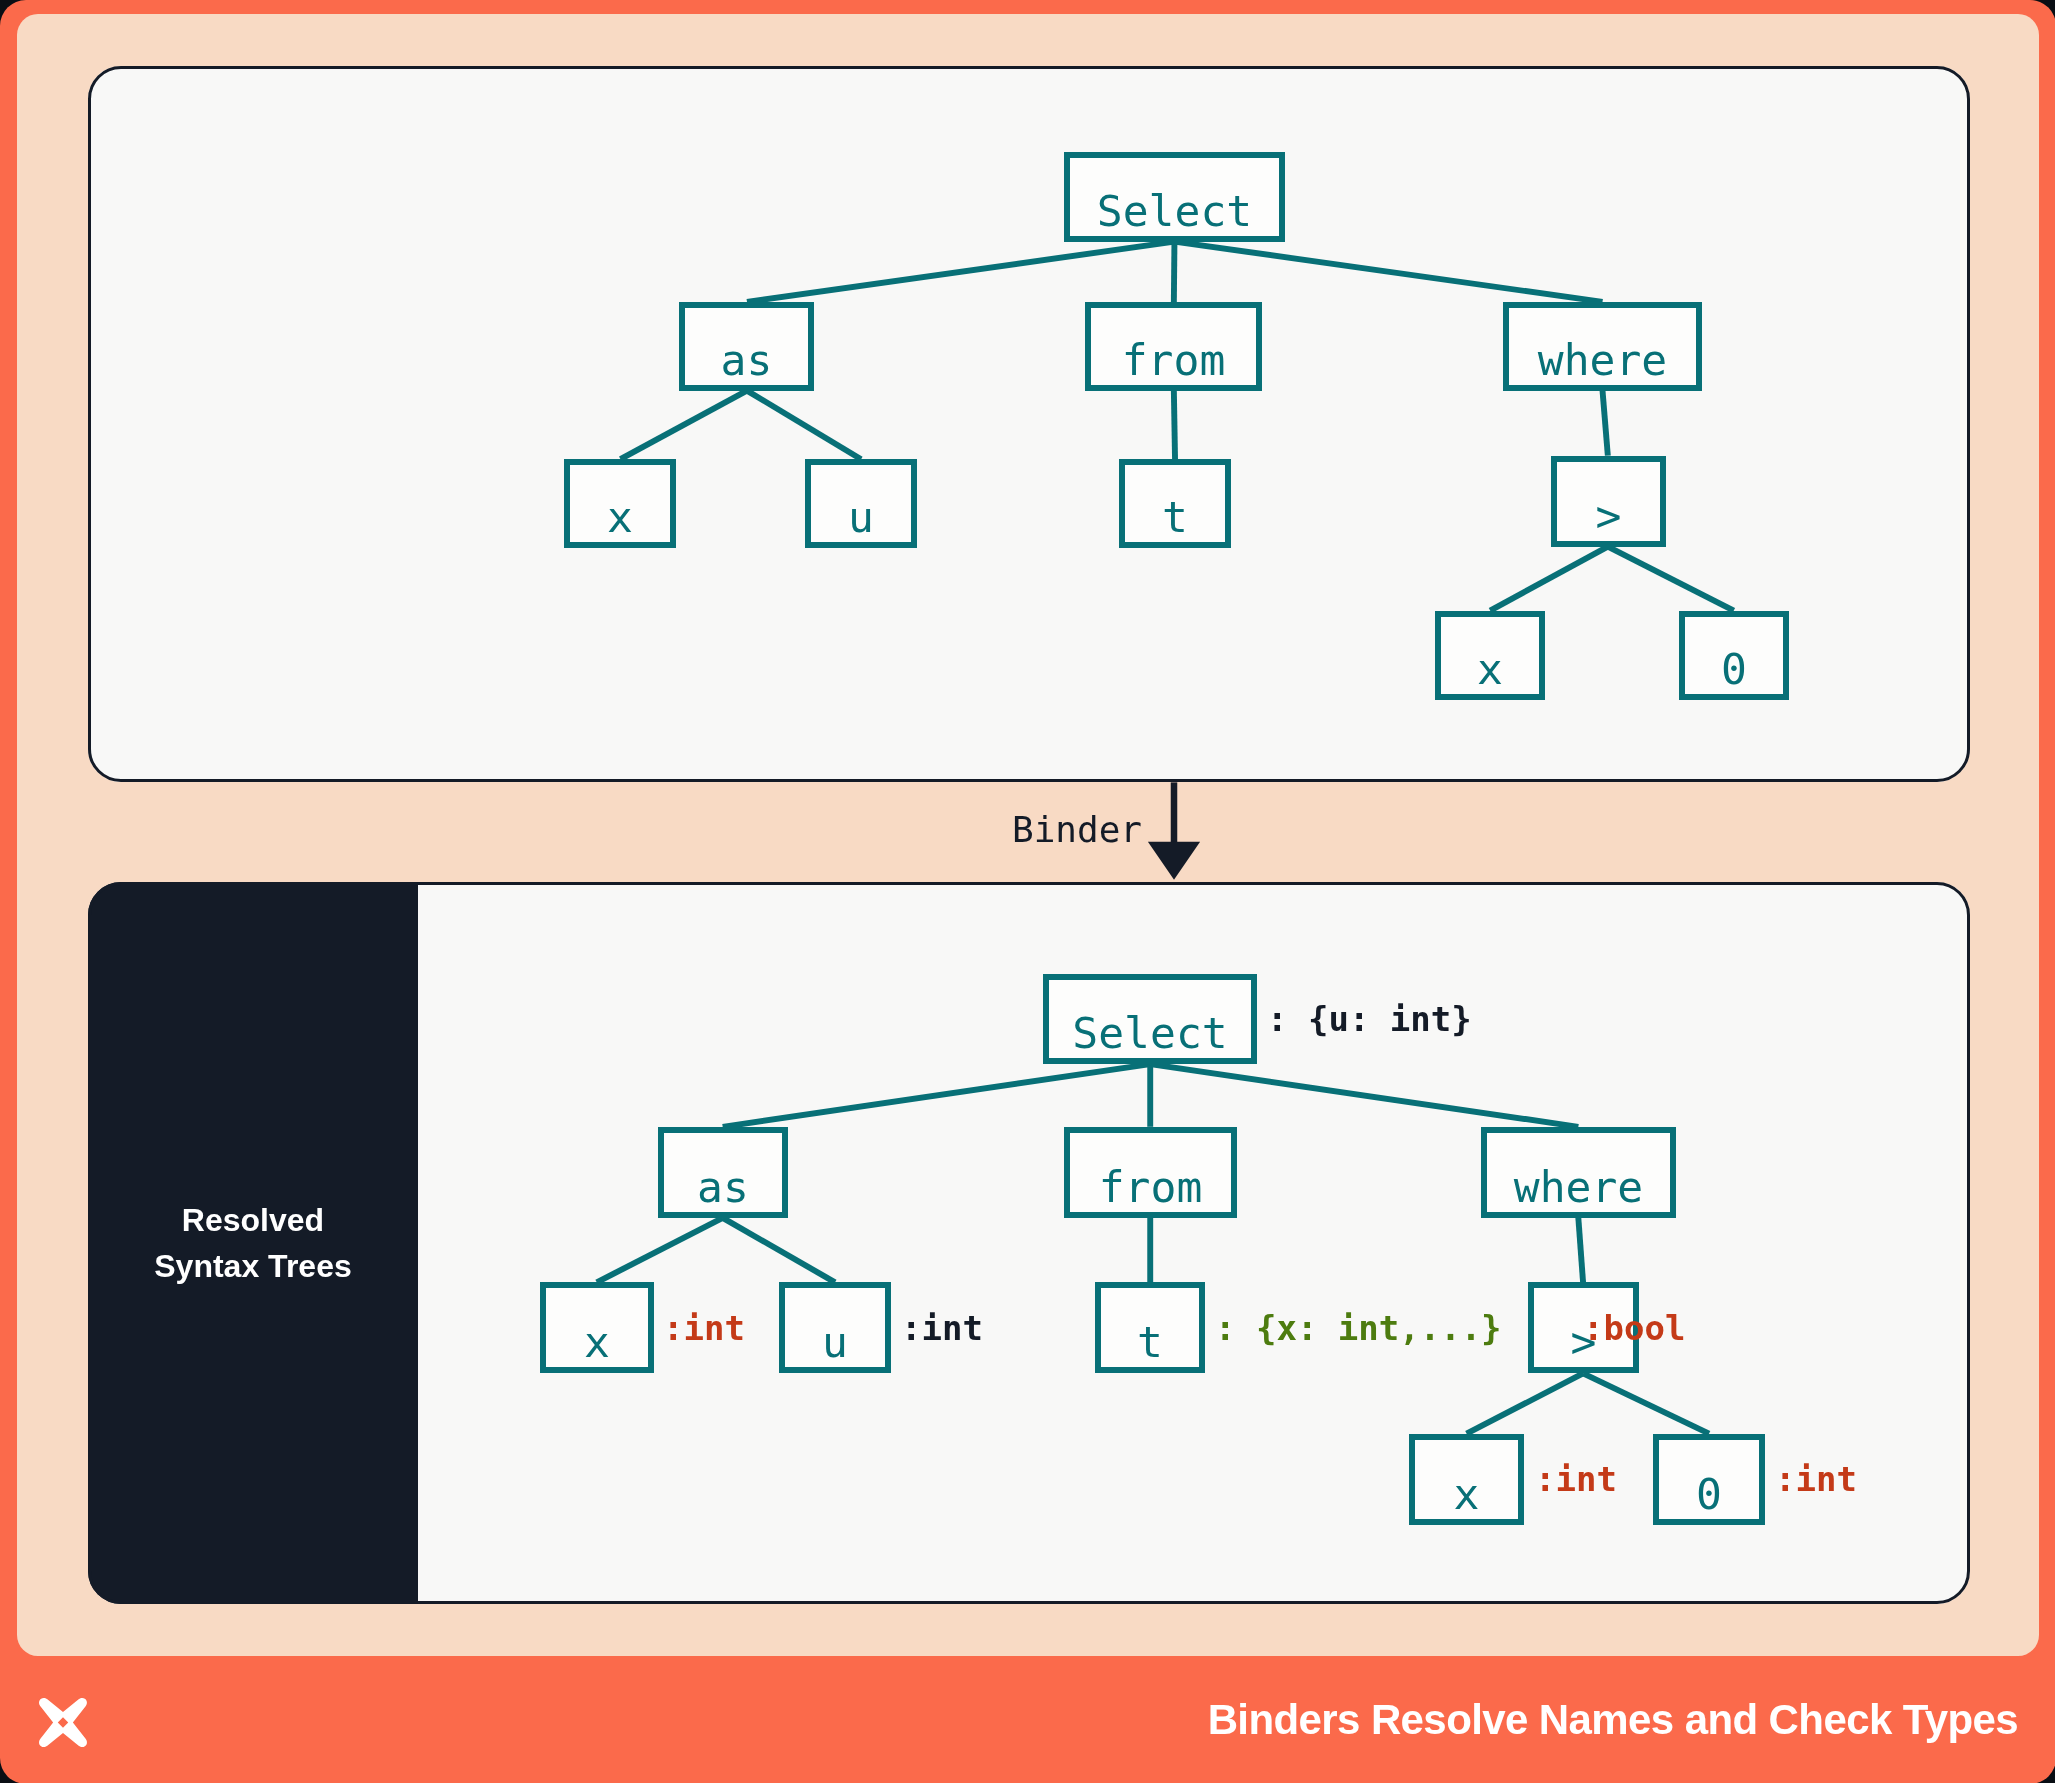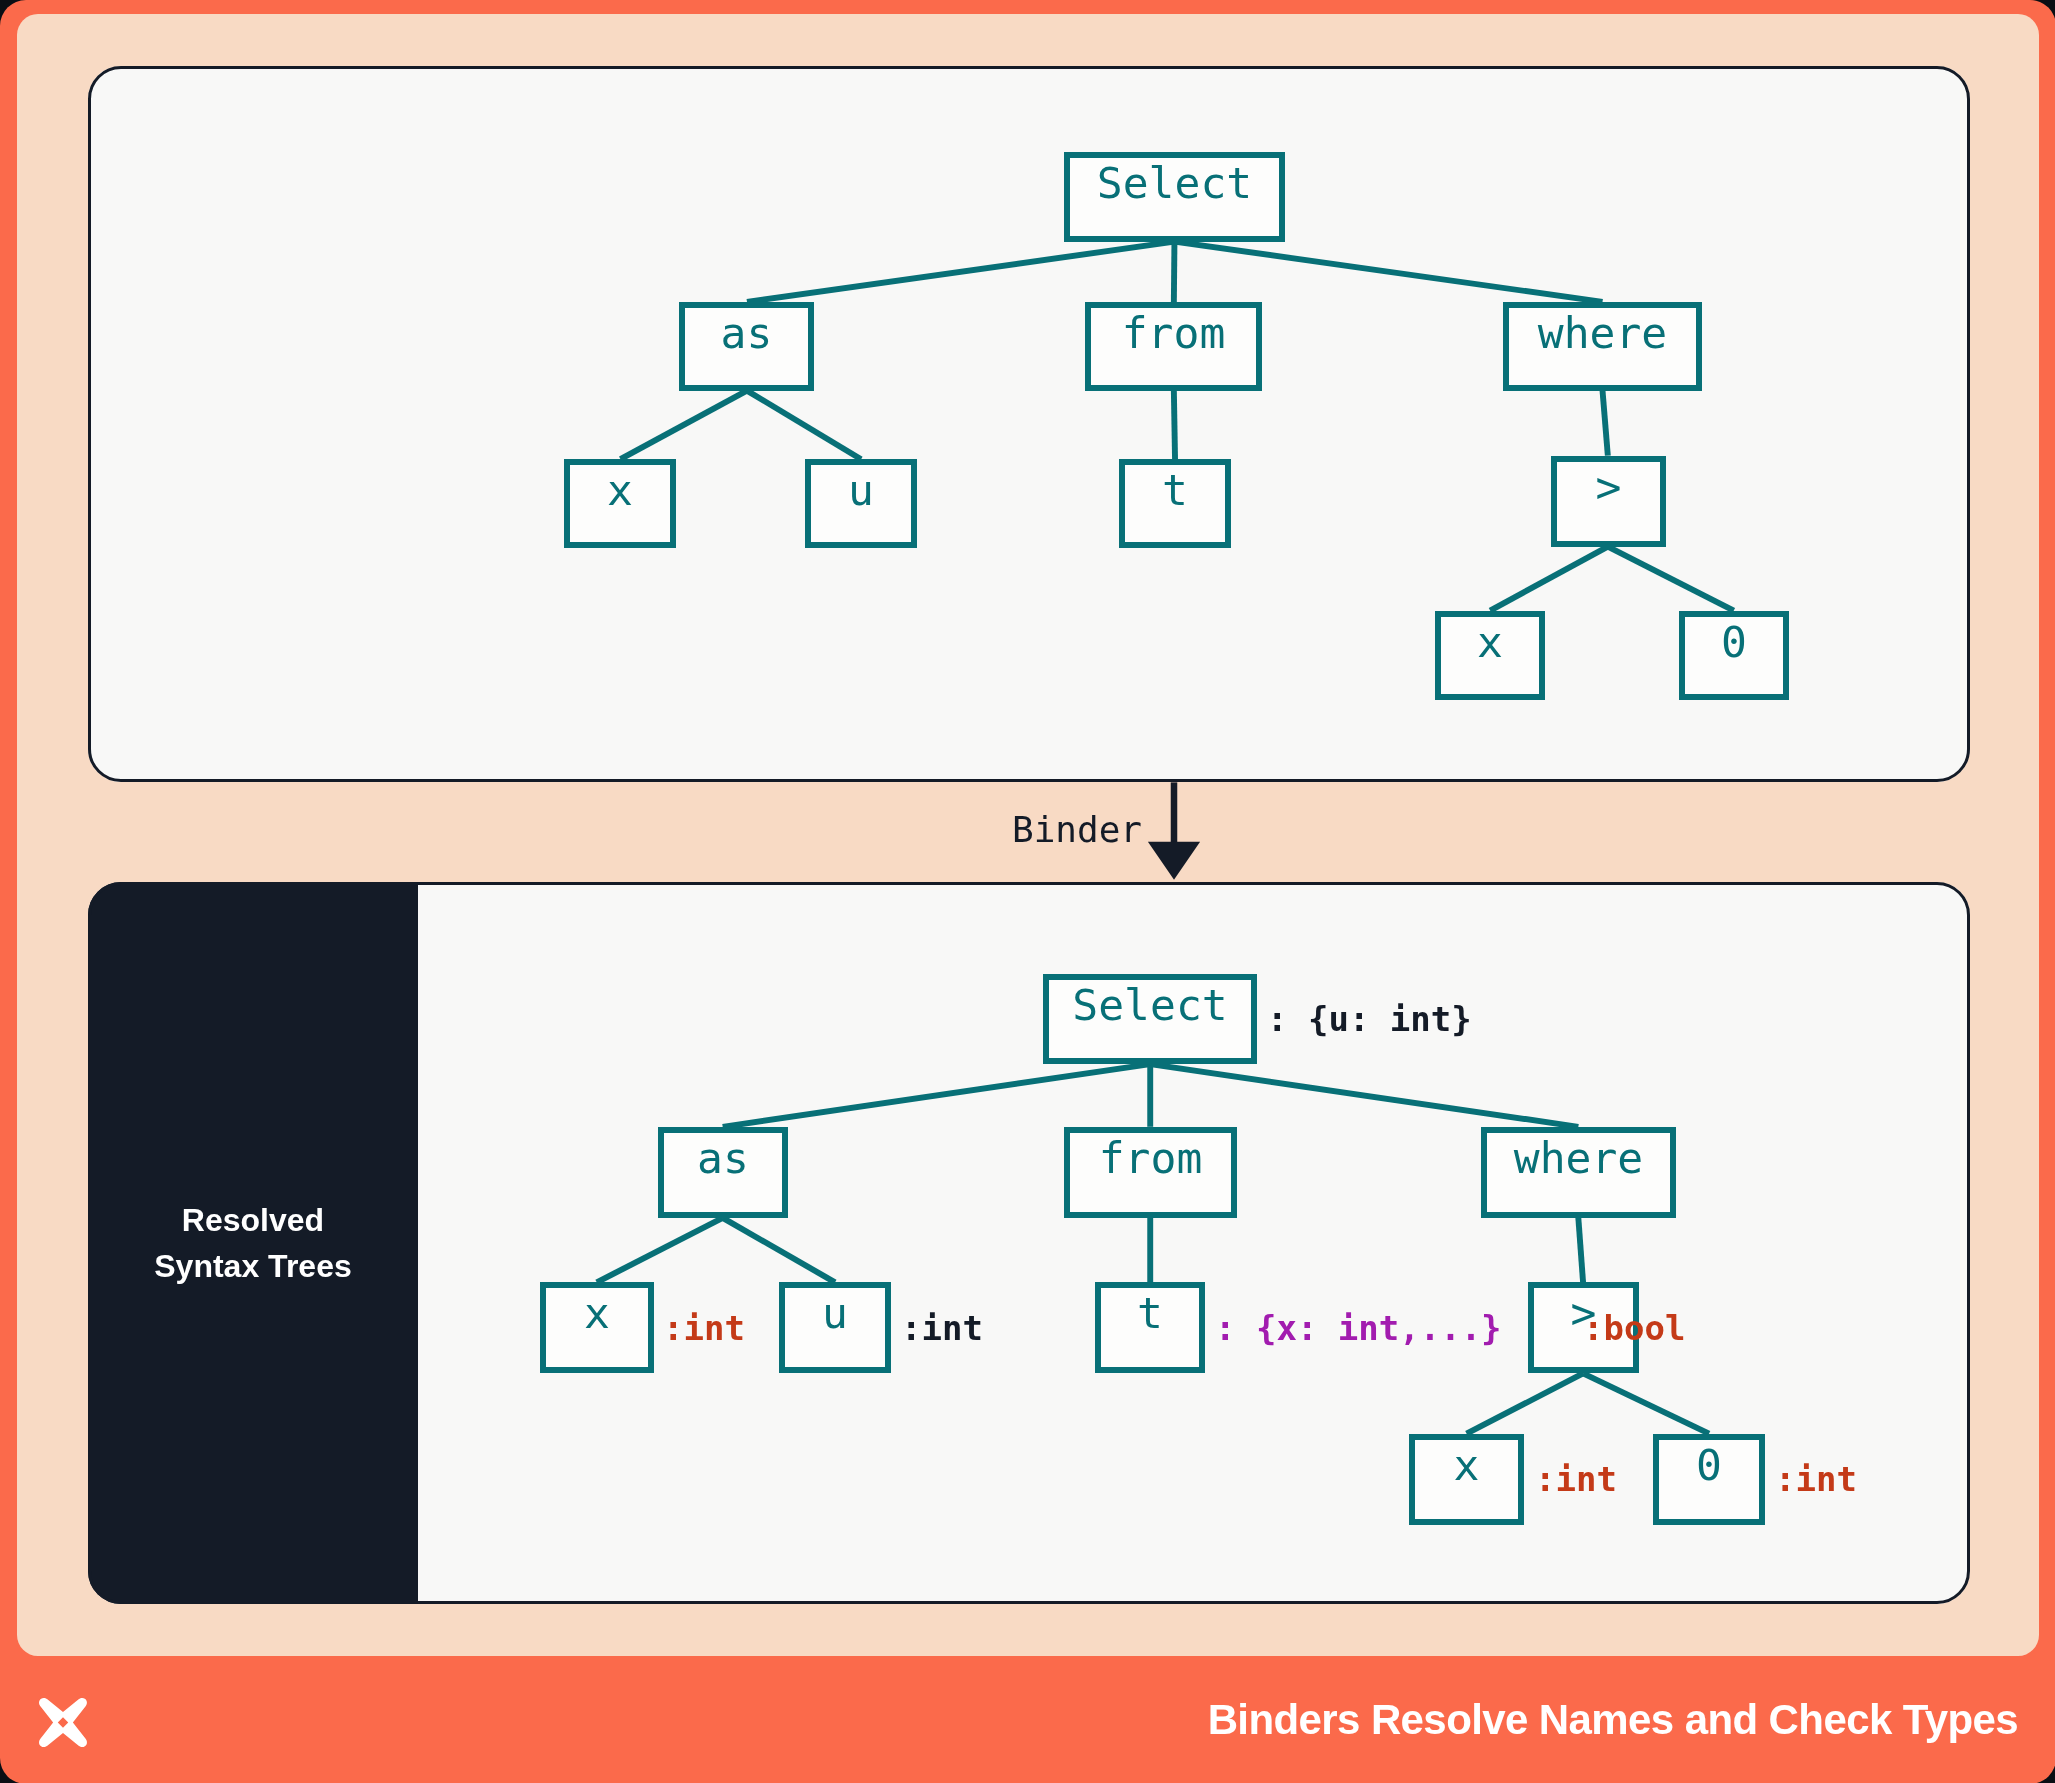--- a/index.html
+++ b/index.html
@@ -16,21 +16,21 @@
   .panel-top{top:66px;height:716px;}
   .panel-bottom{top:882px;height:722px;}
   .panel-border{position:absolute;inset:0;border:3.5px solid var(--navy);border-radius:33px;pointer-events:none;}
   .sidebar{position:absolute;left:0;top:0;bottom:0;width:330px;background:var(--navy);
            border-radius:33px 0 0 33px;display:flex;align-items:center;justify-content:center;}
   .sidebar-label{color:var(--white);font-weight:bold;font-size:32px;line-height:46px;
                  text-align:center;letter-spacing:0;}
   .edges{position:absolute;inset:0;width:100%;height:100%;pointer-events:none;}
   .edges line{stroke:var(--teal);stroke-width:10;}
   .node{position:absolute;background:#fdfdfc;border:6px solid var(--teal);
-        display:flex;align-items:flex-start;justify-content:center;
+        display:flex;align-items:flex-end;justify-content:center;
         font-family:"DejaVu Sans Mono",monospace;font-size:43px;color:var(--teal);}
   .ann{position:absolute;height:48px;line-height:48px;white-space:pre;
        font-family:"DejaVu Sans Mono",monospace;font-weight:bold;font-size:34px;}
   .binder-label{position:absolute;left:858px;top:814px;width:284px;text-align:right;
        font-family:"DejaVu Sans Mono",monospace;font-size:36px;line-height:31px;color:var(--navy);}
   .binder-arrow{position:absolute;left:1136px;top:780px;}
   .footer-caption{position:absolute;right:38px;top:1700px;color:var(--white);
        font-size:42px;line-height:39px;font-weight:bold;letter-spacing:-0.6px;}
   .footer-logo{position:absolute;left:34px;top:1693px;}
 </style>
@@ -135,21 +135,21 @@
     <div class="ann" style="left: 575px; top: 422px; color: rgb(196, 58, 24);">:int</div>
 
     <div class="node" style="left:691px;top:400px;width:112px;height:91px">
       <span>u</span>
     </div>
     <div class="ann" style="left: 813px; top: 422px; color: rgb(20, 27, 39);">:int</div>
 
     <div class="node" style="left:1007px;top:400px;width:110px;height:91px">
       <span>t</span>
     </div>
-    <div class="ann" style="left: 1127px; top: 422px; color: #a21caf;">: {x: int,...}</div>
+    <div class="ann" style="left: 1127px; top: 422px; color: #4d7c0f;">: {x: int,...}</div>
 
     <div class="node" style="left:1440px;top:400px;width:111px;height:91px">
       <span>&gt;</span>
     </div>
     <div class="ann" style="left: 1495px; top: 422px; color: rgb(196, 58, 24);">:bool</div>
 
     <div class="node" style="left:1321px;top:552px;width:115px;height:91px">
       <span>x</span>
     </div>
     <div class="ann" style="left: 1447px; top: 573px; color: rgb(196, 58, 24);">:int</div>

